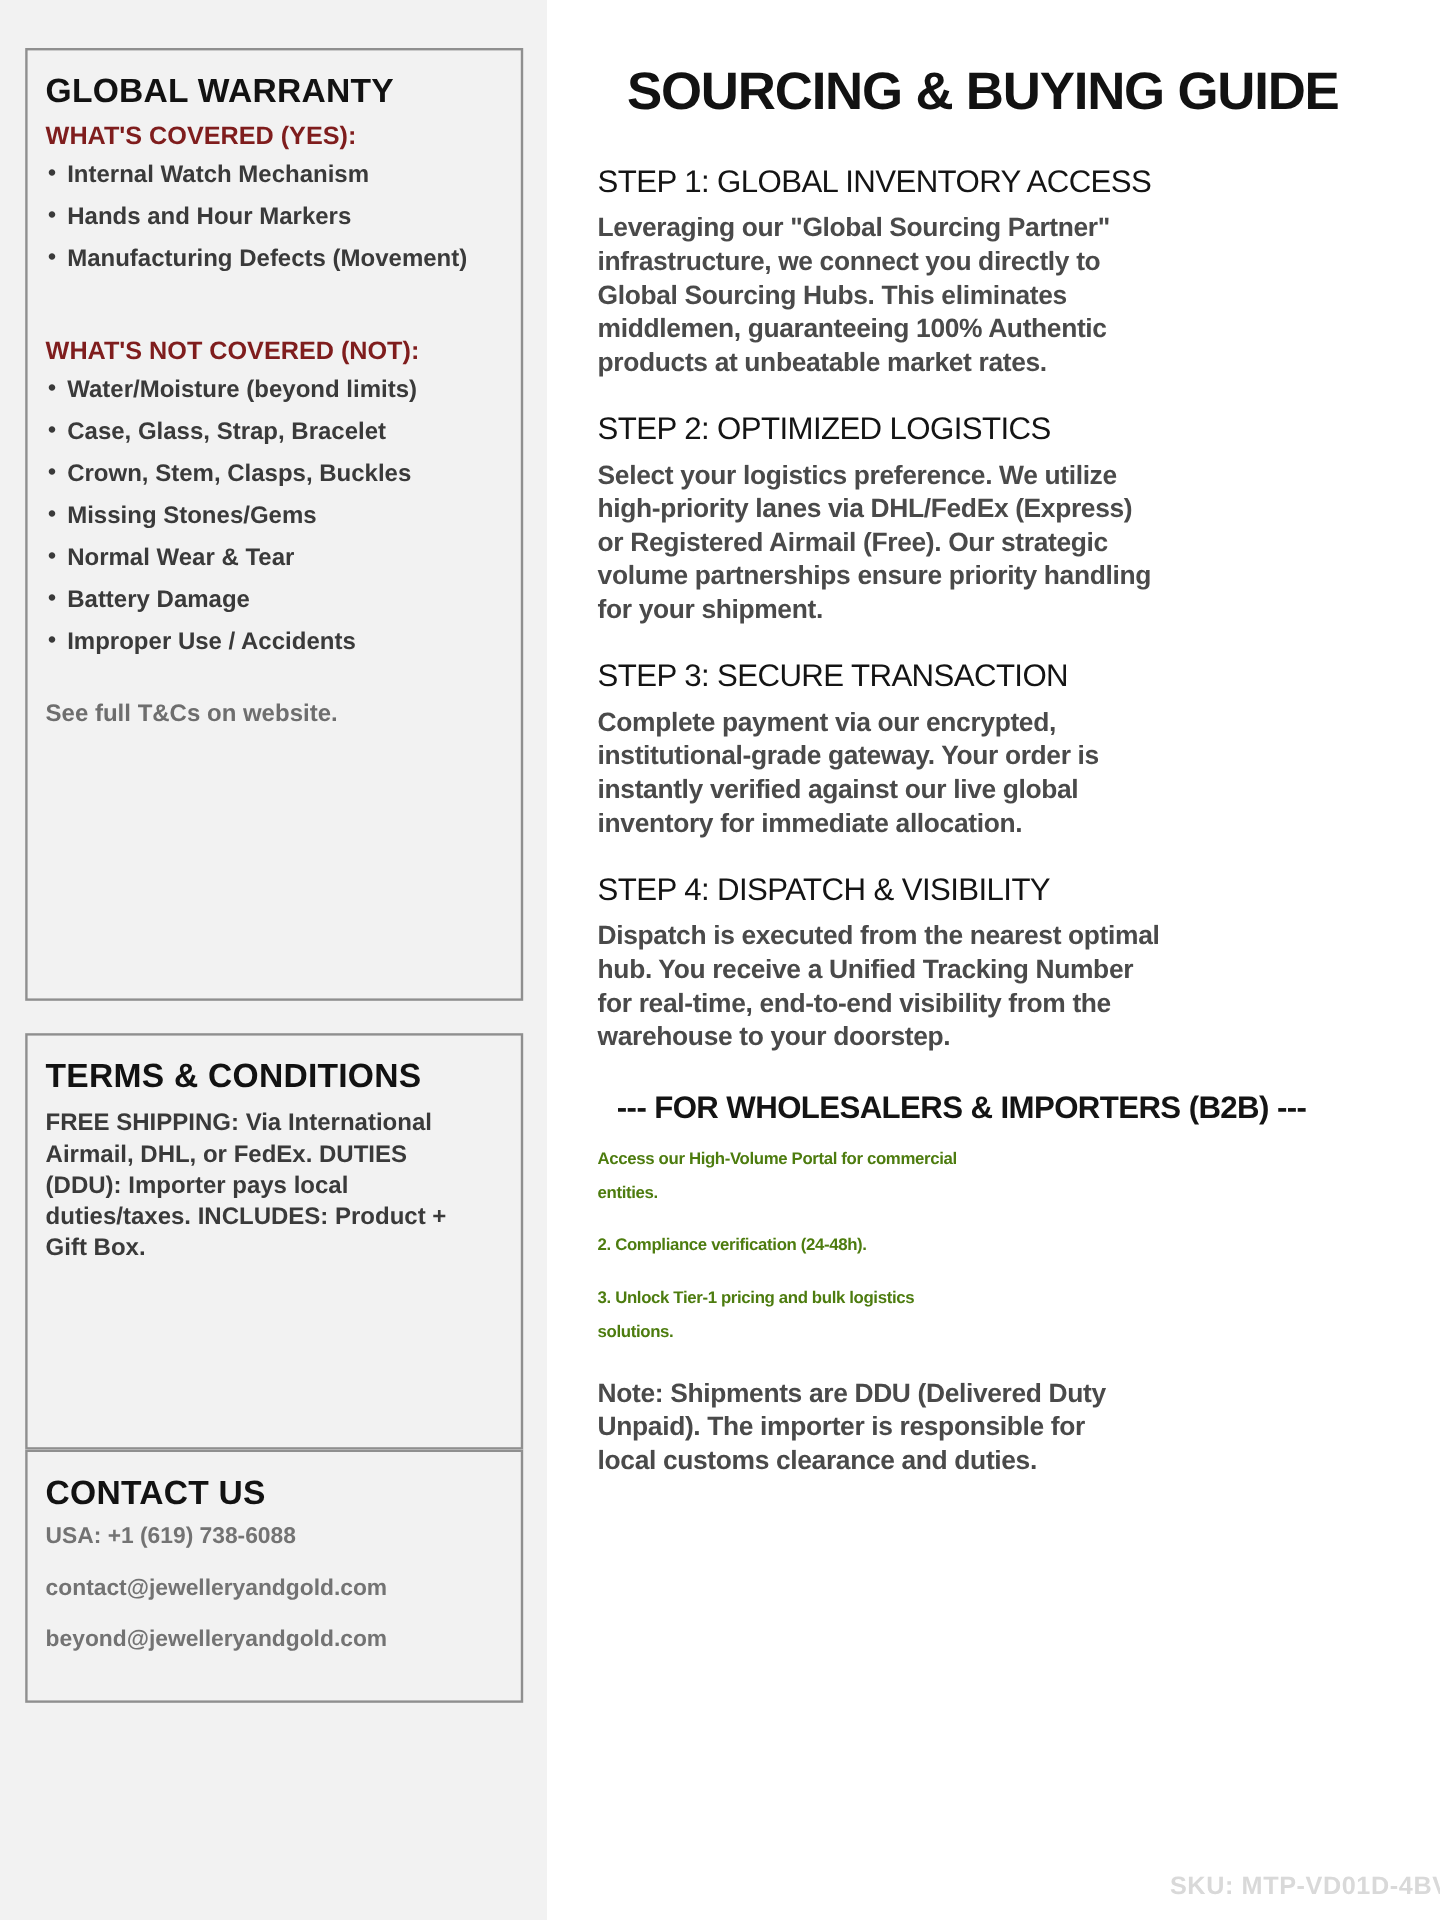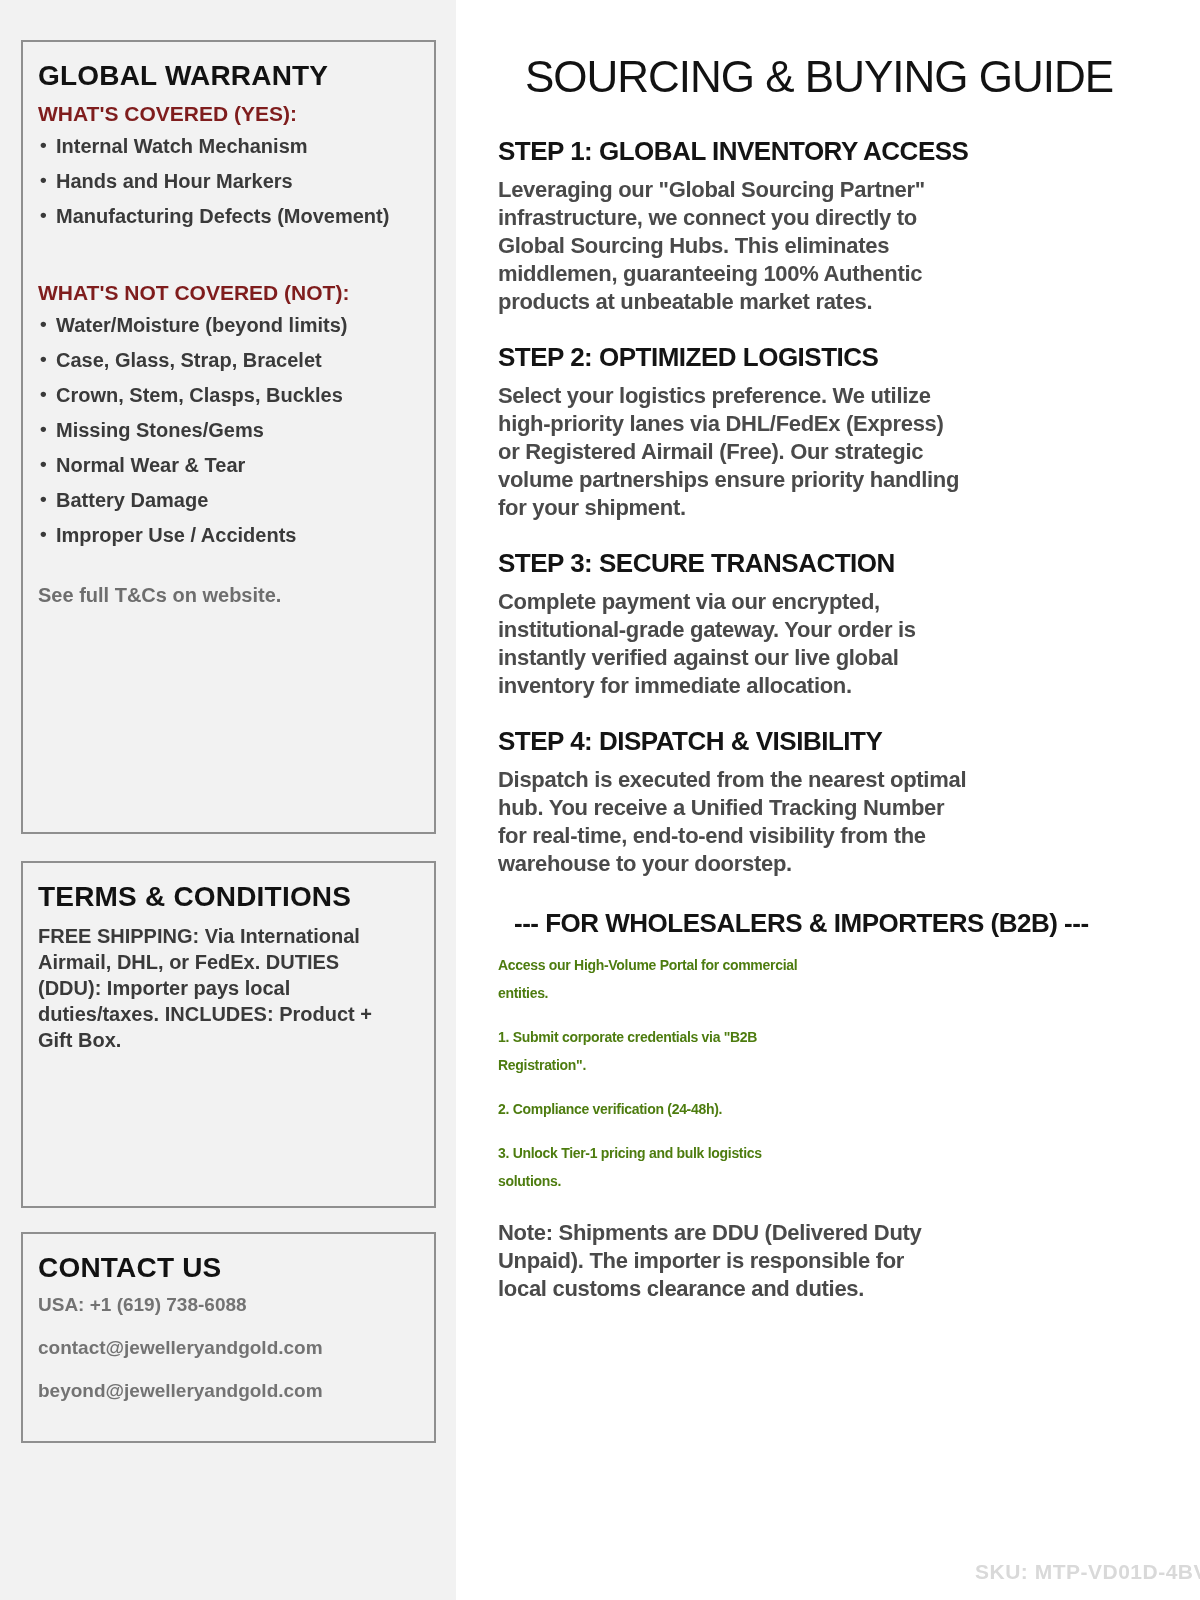--- a/index.html
+++ b/index.html
@@ -25,21 +25,21 @@
   }
   .side-box{
     box-sizing:border-box;
     margin:0 20px 0 21px;
     border:2px solid #8f8f8f;
     padding:16px 16px 12px 15px;
     background:#f2f2f2;
   }
   .box-warranty{margin-top:40px;height:794px;}
   .box-terms{margin-top:27px;height:347px;}
-  .box-contact{margin-top:24px;height:211px;}
+  .box-contact{height:211px;}
   .side-title{
     font-size:28px;
     font-weight:700;
     color:#121212;
     letter-spacing:0.2px;
     margin:2px 0 10px 0;
   }
   .side-subhead{
     font-size:21px;
     font-weight:700;
@@ -88,28 +88,28 @@
   .main{
     flex:1;
     box-sizing:border-box;
     padding:52px 60px 0 42px;
     background:#ffffff;
     position:relative;
   }
   .main-title{
     text-align:center;
     font-size:44px;
-    font-weight:400;
+    font-weight:700;
     color:#121212;
     letter-spacing:-1px;
     margin:0 0 34px 0;
   }
   .step-heading{
     font-size:26px;
-    font-weight:700;
+    font-weight:400;
     color:#141414;
     letter-spacing:-0.5px;
     margin:26px 0 9px 0;
   }
   .step-body{
     font-size:22px;
     font-weight:700;
     color:#4a4a4a;
     letter-spacing:-0.3px;
     line-height:28px;
@@ -229,22 +229,20 @@
 
     <div class="step-heading">STEP 4: DISPATCH &amp; VISIBILITY</div>
     <div class="step-body">Dispatch is executed from the nearest optimal
 hub. You receive a Unified Tracking Number
 for real-time, end-to-end visibility from the
 warehouse to your doorstep.</div>
 
     <div class="b2b-heading">--- FOR WHOLESALERS &amp; IMPORTERS (B2B) ---</div>
     <div class="b2b-para">Access our High-Volume Portal for commercial
 entities.</div>
-    <div class="b2b-para">1. Submit corporate credentials via "B2B
-Registration".</div>
     <div class="b2b-para">2. Compliance verification (24-48h).</div>
     <div class="b2b-para">3. Unlock Tier-1 pricing and bulk logistics
 solutions.</div>
     <div class="b2b-note">Note: Shipments are DDU (Delivered Duty
 Unpaid). The importer is responsible for
 local customs clearance and duties.</div>
 
     <div class="sku">SKU: MTP-VD01D-4BV</div>
 
   </div>

